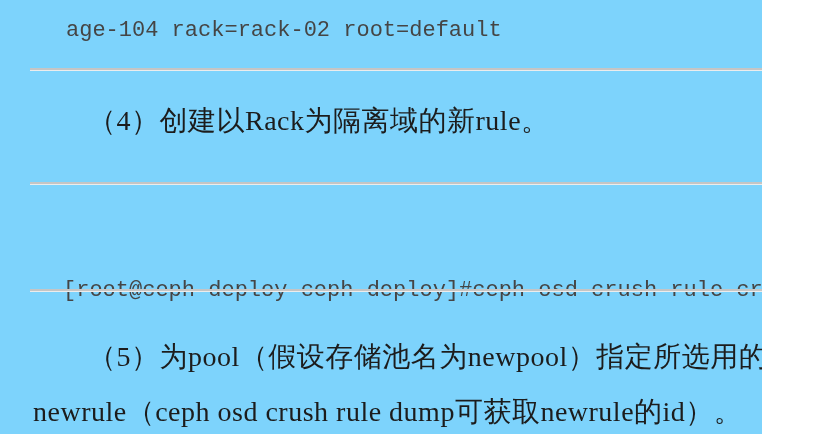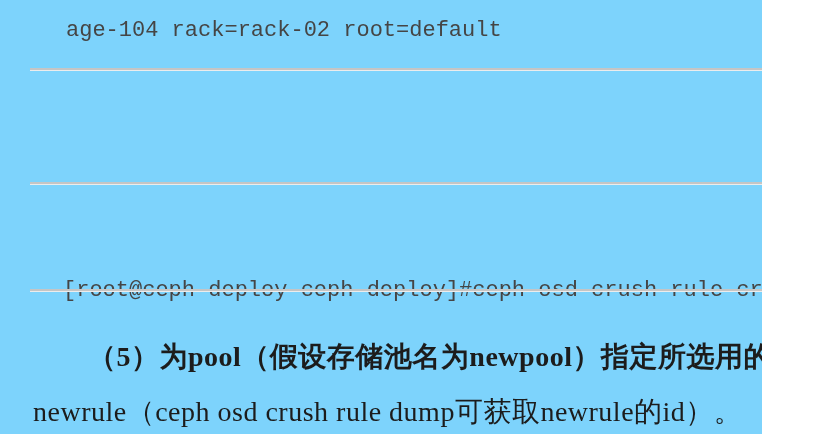--- a/index.html
+++ b/index.html
@@ -59,32 +59,32 @@
   }
   .para-step5 {
     position: absolute;
     left: 33px;
     top: 329px;
     width: 770px;
     line-height: 55px;
   }
   .para-step5 .line-1 {
     padding-left: 55px;
-    font-weight: bold;
   }
 </style>
 </head>
 <body>
 
 <div class="page">
 
   <div class="mono code-top">age-104 rack=rack-02 root=default</div>
 
   <div class="divider divider-1"></div>
 
+  <div class="cjk para-step4">（4）创建以Rack为隔离域的新rule。</div>
 
   <div class="divider divider-2"></div>
 
   <div class="mono code-block">
     <div>[root@ceph-deploy ceph-deploy]#ceph osd crush rule crea</div>
   </div>
 
   <div class="divider divider-3"></div>
 
   <div class="cjk para-step5">

